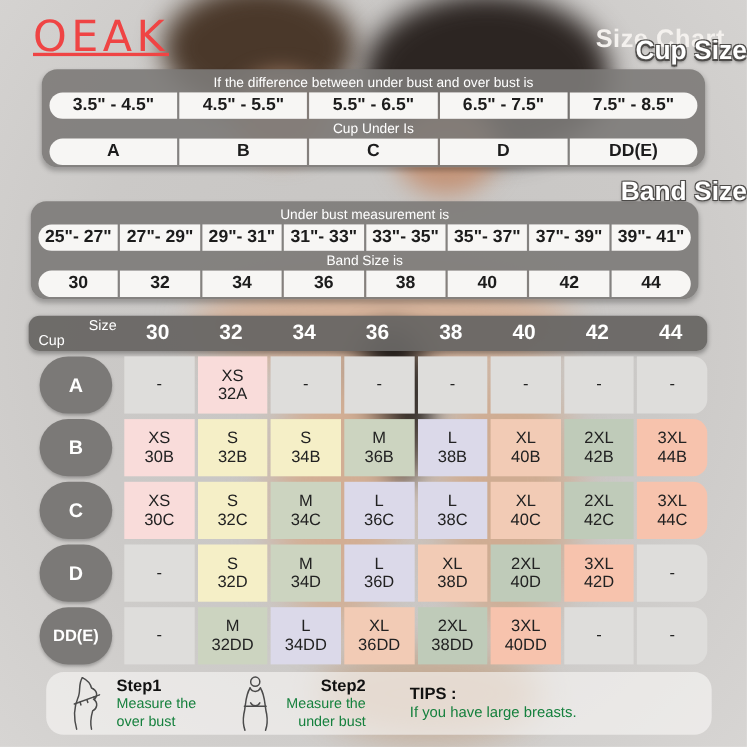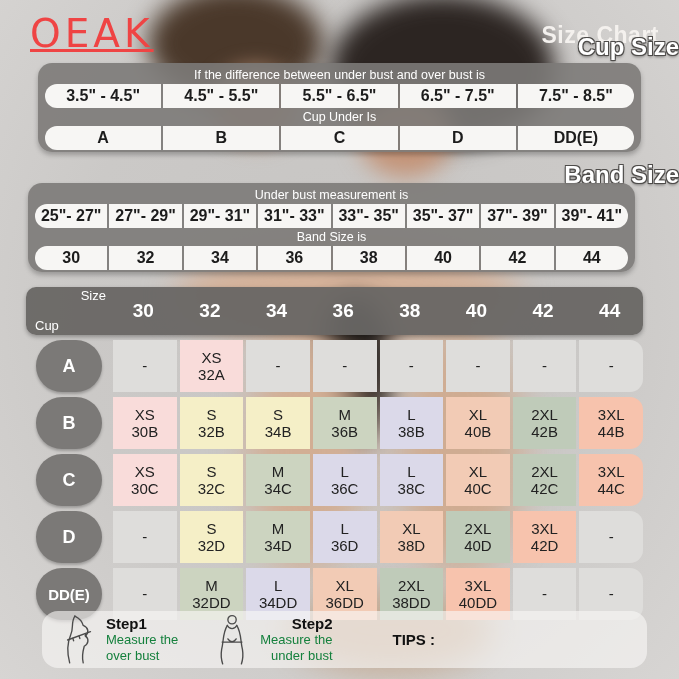--- a/index.html
+++ b/index.html
@@ -39,21 +39,21 @@
   .ct-band{left:28px;right:44px;top:183px;height:89px;}
   .strip{height:16px;line-height:16px;text-align:center;color:#fff;font-size:12.5px;font-weight:500;margin:1px 0;}
   .pill-row{display:flex;gap:2px;height:24px;}
   .pill-cell{flex:1;background:#F7F6F4;display:flex;align-items:center;justify-content:center;
      font-size:16px;font-weight:600;color:#1c1c1c;white-space:nowrap;}
   .pill-row .pill-cell:first-child{border-radius:12px 0 0 12px;}
   .pill-row .pill-cell:last-child{border-radius:0 12px 12px 0;}
 
   
   .matrix{position:absolute;left:26px;right:36px;top:287px;}
-  .m-header{display:grid;grid-template-columns:84px repeat(8,1fr);height:48px;align-items:center;
+  .m-header{display:grid;grid-template-columns:84px repeat(8,1fr);height:32px;align-items:center;
      background:rgba(104,102,100,.95);border-radius:10px;box-shadow:0 2px 4px rgba(0,0,0,.3);}
   .m-header .num{text-align:center;color:#fff;font-size:19px;font-weight:bold;}
   .corner{position:relative;height:100%;}
   .corner .sz{position:absolute;top:1px;right:4px;color:#fff;font-size:13px;}
   .corner .cp{position:absolute;bottom:2px;left:9px;color:#fff;font-size:13px;}
   .m-row{display:grid;grid-template-columns:84px repeat(8,1fr);gap:3px;height:52px;margin-top:5px;}
   .row-label{background:#7b7977;border-radius:26px;color:#fff;display:flex;align-items:center;
      justify-content:center;font-size:18px;font-weight:bold;margin:0 8px 0 10px;box-shadow:0 2px 3px rgba(0,0,0,.25);}
   .row-label.small{font-size:15px;}
   .cell{display:flex;flex-direction:column;align-items:center;justify-content:center;
@@ -69,21 +69,21 @@
   .c-salmon{background:var(--c-salmon);}
 
   
   .footer{position:absolute;left:42px;right:32px;top:611px;height:57px;background:rgba(248,247,245,.62);
      border-radius:16px;display:flex;align-items:center;padding:0 10px 0 18px;box-sizing:border-box;z-index:2;}
   .step{display:flex;align-items:center;gap:10px;}
   .step + .step{margin-left:34px;text-align:right;}
   .step-icon svg{display:block;}
   .f-title{font-size:15px;font-weight:bold;color:#111;}
   .f-line{font-size:13px;color:#15803d;line-height:1.2;}
-  .tips{margin-left:60px;}
+  .tips{margin-left:40px;}
   .tips .f-line{font-size:13.5px;line-height:1.35;}
 </style>
 </head>
 <body>
 
 <div class="blob b-hair-l"></div>
 <div class="blob b-hair-r"></div>
 <div class="blob b-face-l"></div>
 <div class="blob b-face-r"></div>
 <div class="blob b-shoulders"></div>
@@ -368,15 +368,16 @@
         </svg>
       </span>
       <div class="step-text">
         <div class="f-title">Step2</div>
         <div class="f-line">Measure the</div>
         <div class="f-line">under bust</div>
       </div>
     </div>
     <div class="tips">
       <div class="f-title">TIPS :</div>
+      <div class="f-line">If you have large breasts.</div>
     </div>
   </div>
 </div>
 
 </body></html>

